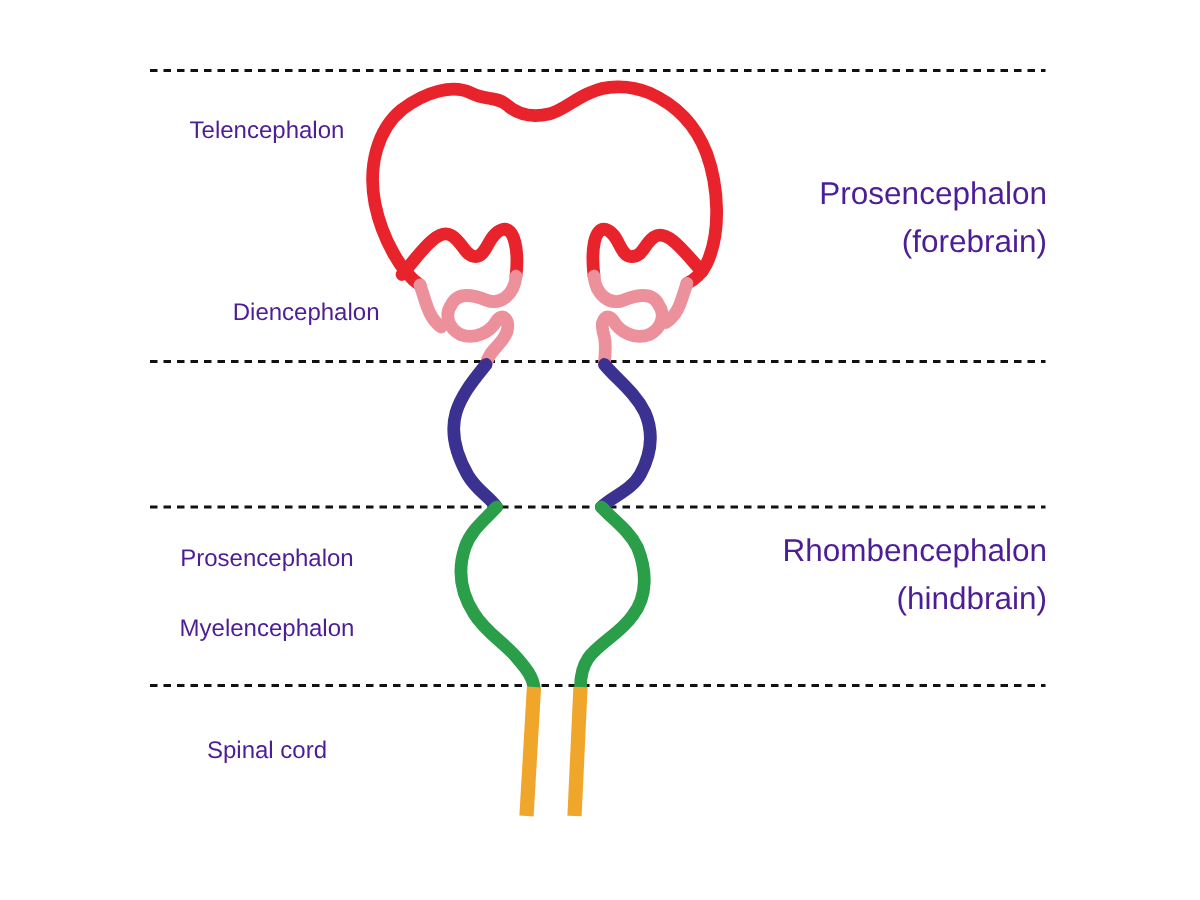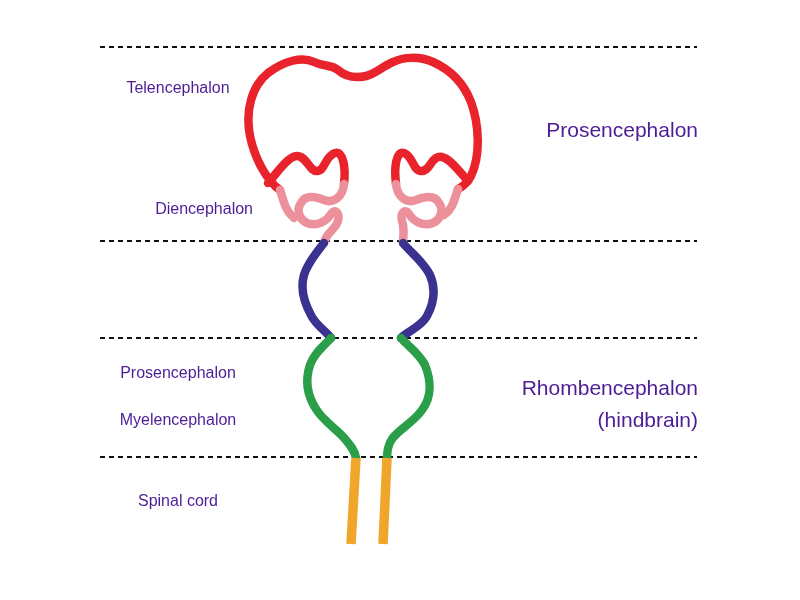--- a/index.html
+++ b/index.html
@@ -36,21 +36,21 @@
     font-size: 21px;
     line-height: 32px;
   }
   .pos-telencephalon  { left: 103px; top: 79px;  }
   .pos-diencephalon   { left: 103px; top: 200px; text-align: right; }
   .pos-metencephalon  { left: 103px; top: 364px; }
   .pos-myelencephalon { left: 103px; top: 411px; }
   .pos-spinalcord     { left: 103px; top: 492px; }
   .pos-prosencephalon  { left: 488px; top: 114px; }
   .pos-mesencephalon   { left: 488px; top: 256px; }
-  .pos-rhombencephalon { left: 488px; top: 372px; }
+  .pos-rhombencephalon { left: 488px; top: 352px; }
 </style>
 </head>
 <body>
 
 <div class="canvas">
 
   <svg width="800" height="600" viewBox="0 0 800 600">
 
     <g stroke-width="2" fill="none" stroke-dasharray="5,4">
       <path d="M100,47 H697" stroke="#111111"></path>
@@ -98,19 +98,20 @@
   </svg>
 
   <div class="label label-left pos-telencephalon">Telencephalon</div>
   <div class="label label-left pos-diencephalon">Diencephalon</div>
   <div class="label label-left pos-metencephalon">Prosencephalon</div>
   <div class="label label-left pos-spinalcord">Spinal cord</div>
   <div class="label label-left pos-myelencephalon">Myelencephalon</div>
 
   <div class="label label-right pos-prosencephalon">
     <div>Prosencephalon</div>
+    <div>(forebrain)</div>
   </div>
   <div class="label label-right pos-rhombencephalon">
     <div>Rhombencephalon</div>
     <div>(hindbrain)</div>
   </div>
 
 </div>
 
 </body></html>

